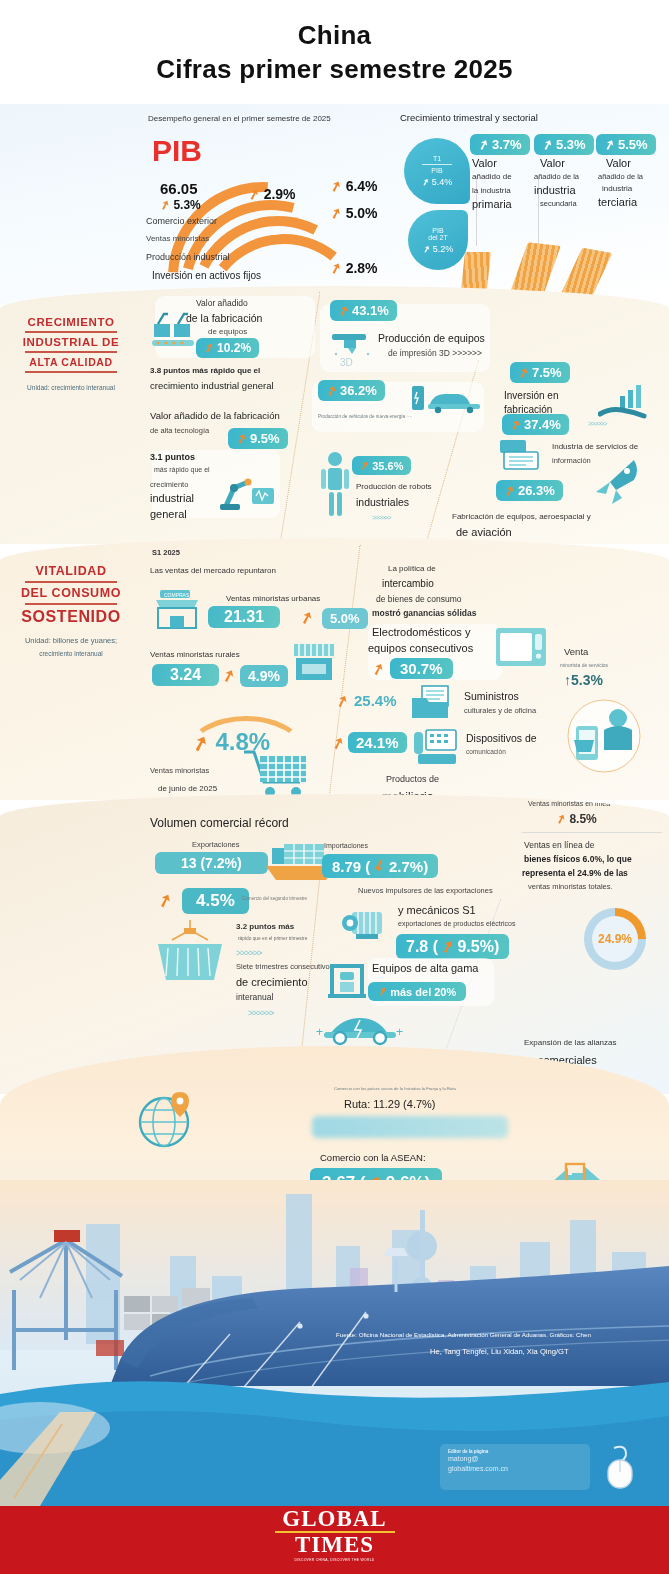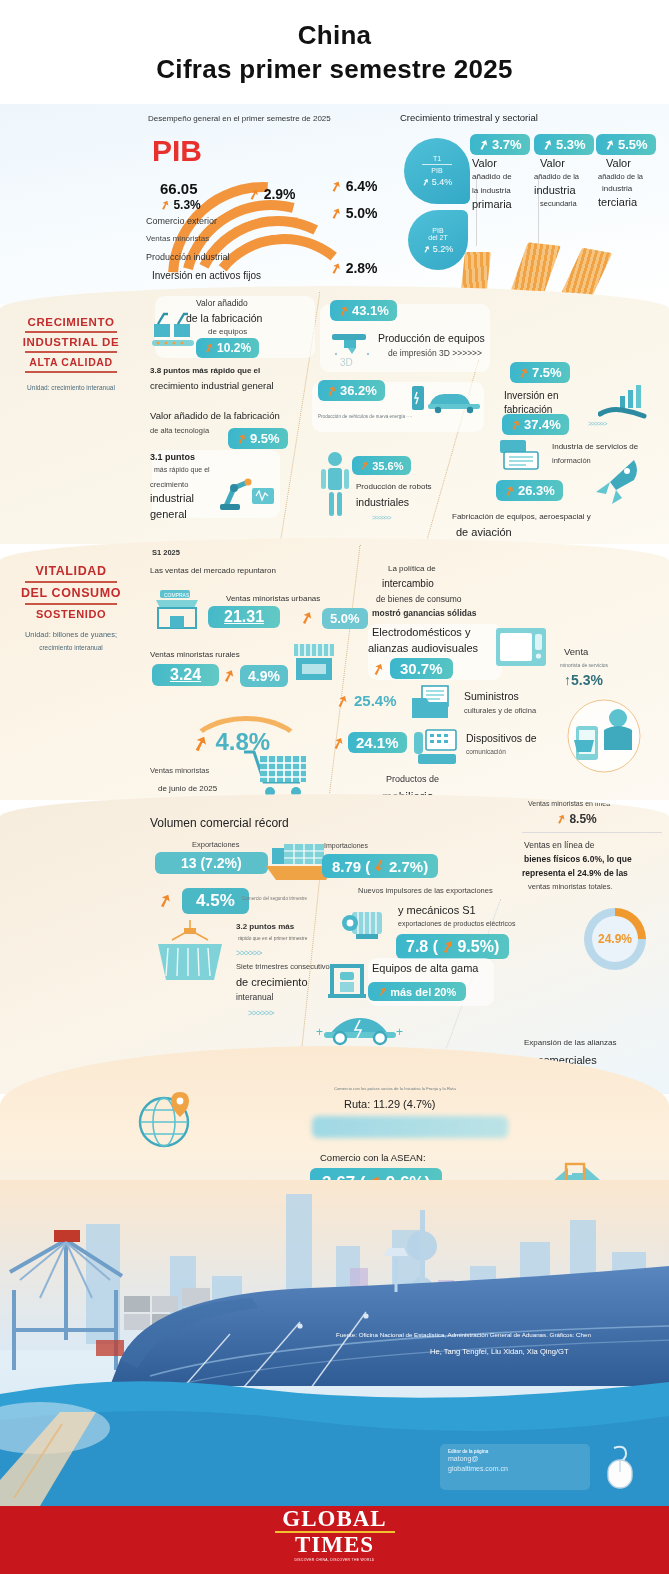--- a/index.html
+++ b/index.html
@@ -48,21 +48,21 @@
   .sec4 .lpanel { top:30px; }
   .sec4 .lp-line { font-size:10.5px; font-weight:bold; }
 
   
   .t { position:absolute; white-space:nowrap; }
 
   
   .pill { position:absolute; display:inline-flex; align-items:center; gap:3px;
           background:linear-gradient(100deg,#3bb6cc,#57c5c2); color:#fff;
           border-radius:6px; padding:3px 8px; font-weight:bold; white-space:nowrap; }
-  .pill.blue2 { background:linear-gradient(100deg,#45b9c9,#63c9c4);text-decoration:underline; }
+  .pill.blue2 { background:linear-gradient(100deg,#45b9c9,#63c9c4); }
   .arrw { color:#fff; font-weight:bold; display:inline-block; transform:rotate(-18deg); }
   .arro { color:#f0882c; font-weight:bold; display:inline-block; transform:rotate(-18deg); }
   .arrd { color:#f0882c; font-weight:bold; display:inline-block; transform:rotate(150deg); }
 
   .hdr { font-size:8px; color:#333; }
 
   .card { position:absolute; background:rgba(255,255,255,.62); border-radius:9px; }
   .chev { color:#7fc7d4; font-size:7px; letter-spacing:-1px; }
 
   
@@ -357,21 +357,21 @@
     <div class="t" style="left:452px; top:226px; font-size:8px; color:#333;">Fabricación de equipos, aeroespacial y</div>
     <div class="t" style="left:456px; top:240px; font-size:11px; color:#222;">de aviación</div>
   </div>
 
   <div class="sec sec3">
     <div class="lpanel" style="top:26px;">
       <div class="lp-line">VITALIDAD</div>
       <div class="lp-rule"></div>
       <div class="lp-line">DEL CONSUMO</div>
       <div class="lp-rule"></div>
-      <div class="lp-line" style="font-size:11px">SOSTENIDO</div>
+      <div class="lp-line" style="font-size:16px">SOSTENIDO</div>
       <div class="lp-unit" style="font-size:7.5px">Unidad: billones de yuanes;</div>
       <div class="lp-unit" style="margin-top:2px">crecimiento interanual</div>
     </div>
 
     <div class="dotline" style="left:344px; top:6px; height:256px; transform:rotate(7deg);"></div>
 
     <div class="t" style="left:152px; top:10px; font-size:7.5px; font-weight:bold; color:#333;">S1 2025</div>
     <div class="t" style="left:150px; top:28px; font-size:8px; color:#333;">Las ventas del mercado repuntaron</div>
 
     <svg style="position:absolute;left:152px;top:50px;" width="50" height="44">
@@ -436,21 +436,21 @@
         <circle cx="56" cy="46" r="5" fill="#49b7c9"></circle>
     </svg>
 
     <div class="t" style="left:388px; top:26px; font-size:8px; color:#333;">La política de</div>
     <div class="t" style="left:382px; top:40px; font-size:10px; color:#222;">intercambio</div>
     <div class="t" style="left:376px; top:56px; font-size:8.5px; color:#333;">de bienes de consumo</div>
     <div class="t" style="left:372px; top:70px; font-size:8.5px; color:#333;font-weight:bold;">mostró ganancias sólidas</div>
 
     <div class="card" style="left:368px; top:86px; width:134px; height:56px;"></div>
     <div class="t" style="left:372px; top:88px; font-size:11px; color:#222;">Electrodomésticos y</div>
-    <div class="t" style="left:368px; top:104px; font-size:11px; color:#222;">alianzas audiovisuales</div>
+    <div class="t" style="left:368px; top:104px; font-size:11px; color:#222;">equipos consecutivos</div>
     <div class="t" style="left:372px; top:122px; font-size:15px;"><span class="arro">➚</span></div>
     <div class="pill" style="left:390px; top:120px; font-size:15px; padding:2px 10px;">
       <span>30.7%</span>
     </div>
     <svg style="position:absolute;left:494px;top:88px;" width="54" height="44">
       <rect x="2" y="2" width="50" height="38" rx="3" fill="#7fd3d8"></rect>
       <rect x="6" y="7" width="32" height="28" rx="2" fill="#fff"></rect>
       <rect x="41" y="8" width="7" height="16" rx="2" fill="#fff" opacity=".75"></rect>
       <circle cx="44.5" cy="30" r="2.6" fill="#fff" opacity=".8"></circle>
     </svg>

